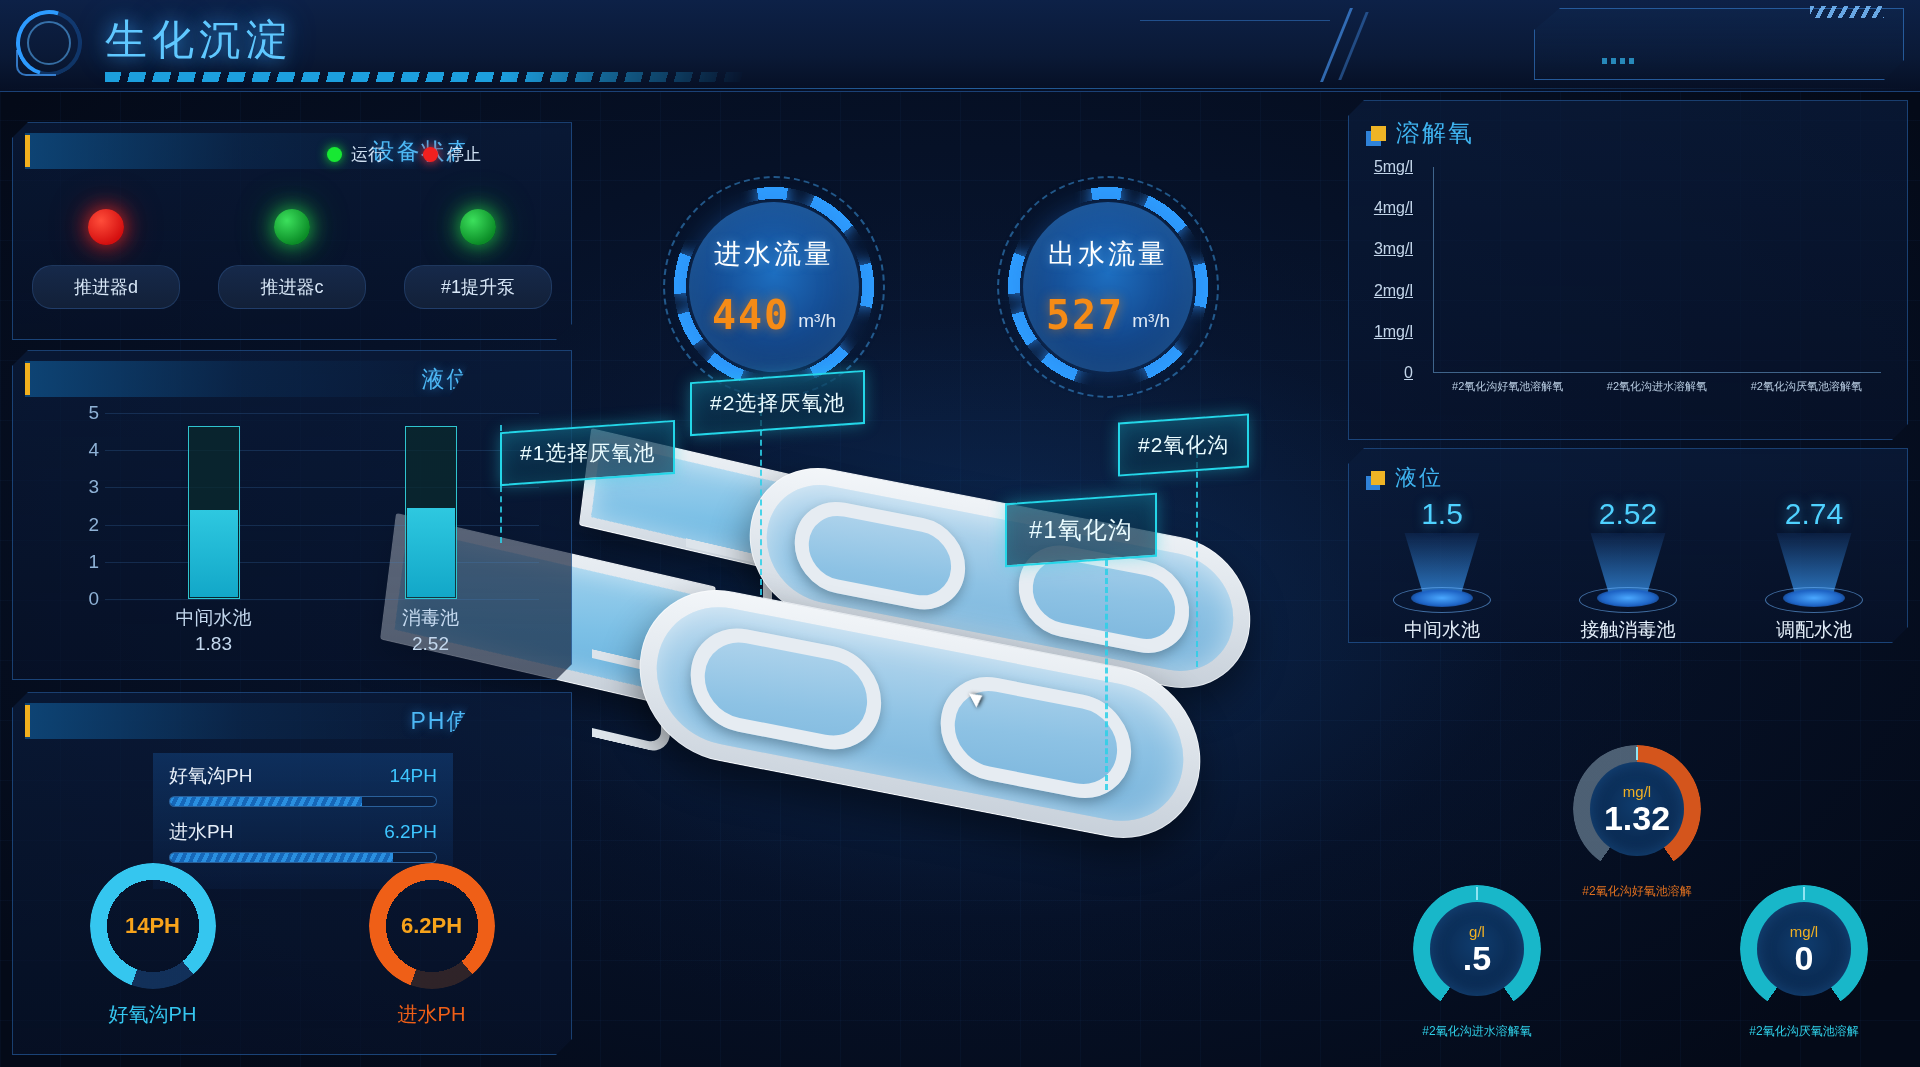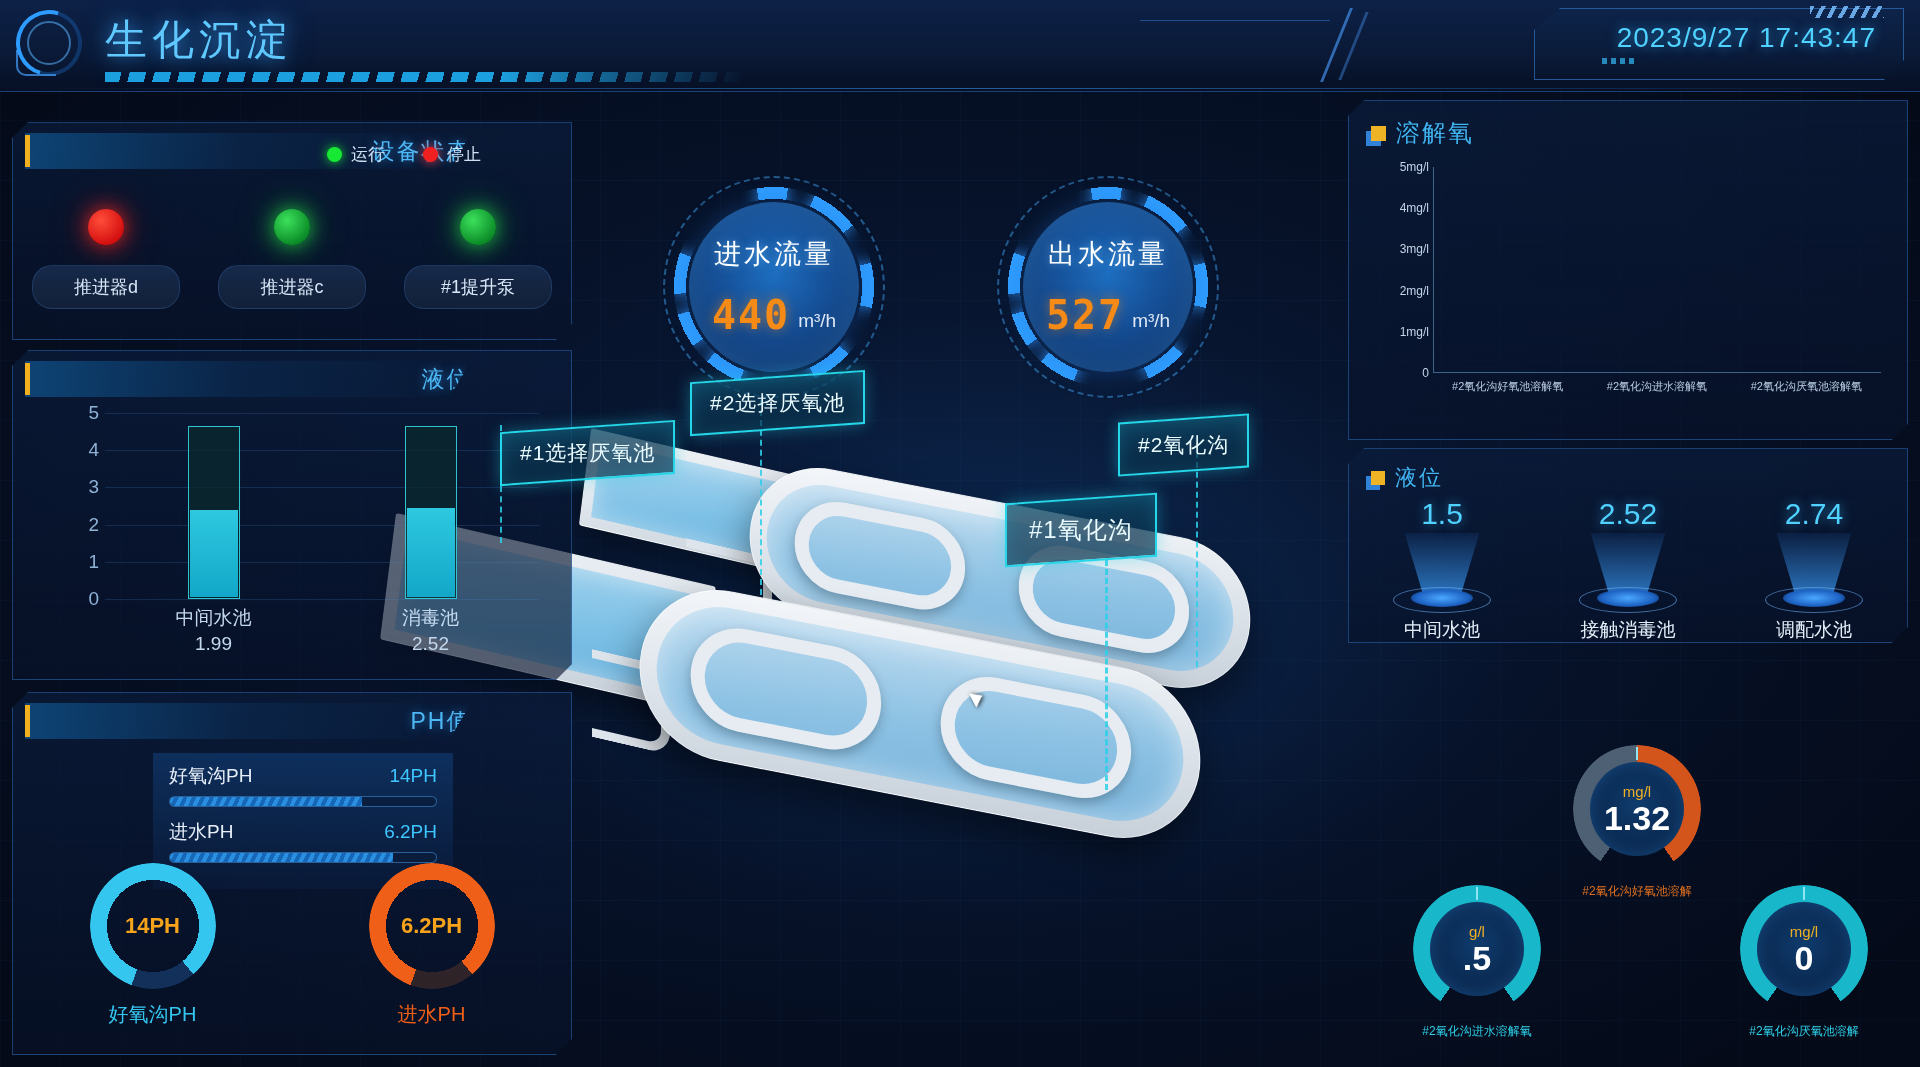--- a/index.html
+++ b/index.html
@@ -190,22 +190,22 @@
     box-shadow:0 0 16px rgba(36,214,232,.38), inset 0 0 18px rgba(36,214,232,.18);
     transform:skewY(-4deg); }
   .callout span{ display:block; transform:skewY(4deg); }
   .leader{ position:absolute; z-index:29; width:0;
     border-left:2px dashed rgba(44,208,232,.85); }
 
   
   #p-do{ left:1348px; top:100px; width:560px; height:340px; }
   .do-chart{ position:absolute; left:22px; top:66px; width:516px; height:250px; }
   .do-ax{ position:absolute; left:0; top:0; width:62px; height:206px; }
-  .do-ax i{ position:absolute; right:4px; font-size:12px; color:#c3d5e9; font-style:normal;
-    transform:translateY(-50%); }
+  .do-ax i{ position:absolute; right:20px; font-size:16px; color:#c3d5e9; font-style:normal;
+    transform:translateY(-50%);text-decoration:underline; }
   .do-plot{ position:absolute; left:62px; top:0; right:6px; height:206px;
     border-left:1px solid rgba(110,165,215,.55); border-bottom:1px solid rgba(110,165,215,.55); }
   .do-bars{ position:absolute; inset:0; display:flex; justify-content:space-around; align-items:flex-end; }
   .do-bar{ position:relative; width:26px; }
   .do-bar .stem{ position:absolute; left:0; bottom:0; width:100%;
     background:linear-gradient(180deg,#1f66c8,#14438c); }
   .do-bar .stripes{ position:absolute; left:0; width:100%;
     background:repeating-linear-gradient(180deg,#2f86ff 0 4px, rgba(20,60,130,.9) 4px 8px); }
   .do-xlab{ position:absolute; left:62px; right:6px; top:212px;
     display:flex; justify-content:space-around; }
@@ -262,21 +262,20 @@
         <div class="tail"></div>
     </div>
     <div class="page-title">生化沉淀</div>
     <div class="title-dashes"></div>
     <div class="hdr-thin"></div>
     <div class="hdr-slash"></div>
     <div class="hdr-slash b"></div>
     <div class="hdr-dots"></div>
     <div class="clock-box"></div>
     <div class="clock-hatch"></div>
-    <div class="clock">2023/9/27 17:43:47</div>
   </div>
 
   <div class="panel" id="p-status">
     <div class="panel-title">
       <i class="bar"></i>
         <span>设备状态</span>
     </div>
     <div class="legend">
       <div class="it">
         <i class="dot run"></i>
@@ -333,21 +332,21 @@
         </div>
         <div class="lvl-bar">
           <div class="outer">
               <div class="fill" id="lvfill1" style="height: 51.9588%;"></div>
             </div>
         </div>
       </div>
       <div class="lvl-labels">
         <div>
           <b>中间水池</b>
-          <b>1.99</b>
+          <b>1.83</b>
         </div>
         <div>
           <b>消毒池</b>
           <b>2.52</b>
         </div>
       </div>
     </div>
   </div>
 
   <div class="panel" id="p-ph">

